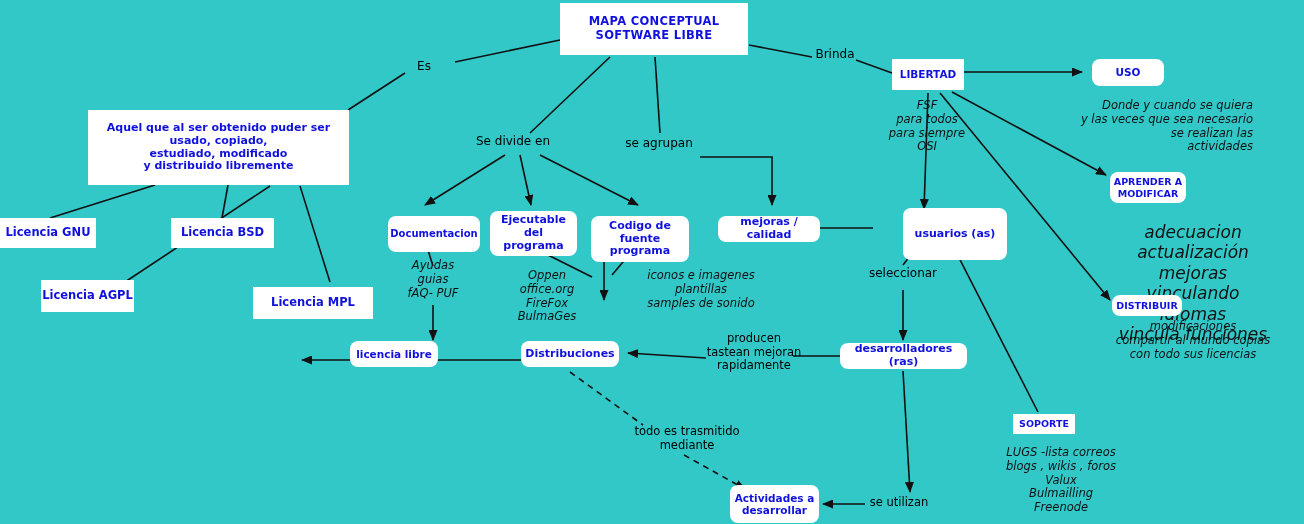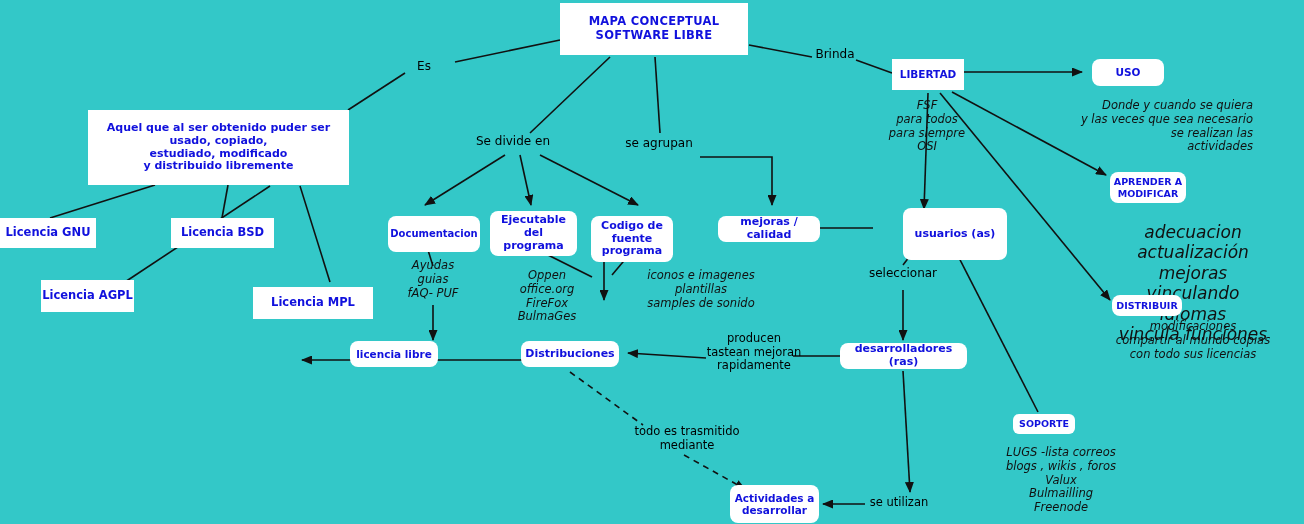--- a/index.html
+++ b/index.html
@@ -143,37 +143,37 @@
 
   <div class="node sq" style="left:171px; top:218px; width:103px; height:30px; font-size:11.5px;">Licencia BSD</div>
 
   <div class="node sq" style="left:253px; top:278px; width:120px; height:32px; font-size:11.5px;margin-top:9px;">Licencia MPL</div>
 
   <div class="node rounded" style="left:388px; top:216px; width:92px; height:36px; font-size:10px;">Documentacion</div>
 
   <div class="node rounded" style="left:490px; top:211px; width:87px; height:45px; font-size:11px;">Ejecutable del
 programa</div>
 
-  <div class="node rounded" style="left:591px; top:216px; width:82px; height:46px; font-size:11px;">Codigo de fuente
+  <div class="node rounded" style="left:591px; top:216px; width:98px; height:46px; font-size:11px;">Codigo de fuente
 programa</div>
 
   <div class="node rounded" style="left:718px; top:216px; width:102px; height:26px; font-size:11px;">mejoras / calidad</div>
 
   <div class="node sq" style="left:892px; top:59px; width:72px; height:31px; font-size:10.5px;">LIBERTAD</div>
 
   <div class="node rounded" style="left:1092px; top:59px; width:72px; height:27px; font-size:10.5px;">USO</div>
 
   <div class="node rounded" style="left:1110px; top:172px; width:76px; height:31px; font-size:9.5px;">APRENDER A
 MODIFICAR</div>
 
   <div class="node rounded" style="left:1112px; top:295px; width:70px; height:21px; font-size:9.5px;">DISTRIBUIR</div>
 
   <div class="node rounded" style="left:873px; top:208px; width:104px; height:52px; font-size:11px;margin-left:30px;">usuarios (as)</div>
 
-  <div class="node sq" style="left:1013px; top:414px; width:62px; height:20px; font-size:9.5px;border-radius:6px;">SOPORTE</div>
+  <div class="node sq" style="left:1013px; top:414px; width:62px; height:20px; font-size:9.5px;">SOPORTE</div>
 
   <div class="node rounded" style="left:350px; top:341px; width:88px; height:26px; font-size:10.5px;">licencia  libre</div>
 
   <div class="node rounded" style="left:521px; top:341px; width:98px; height:26px; font-size:11px;text-align:center;">Distribuciones</div>
 
   <div class="node rounded" style="left:840px; top:343px; width:127px; height:26px; font-size:11px;">desarrolladores (ras)</div>
 
   <div class="node rounded" style="left:730px; top:485px; width:89px; height:38px; font-size:10.5px;">Actividades a
 desarrollar</div>
 

